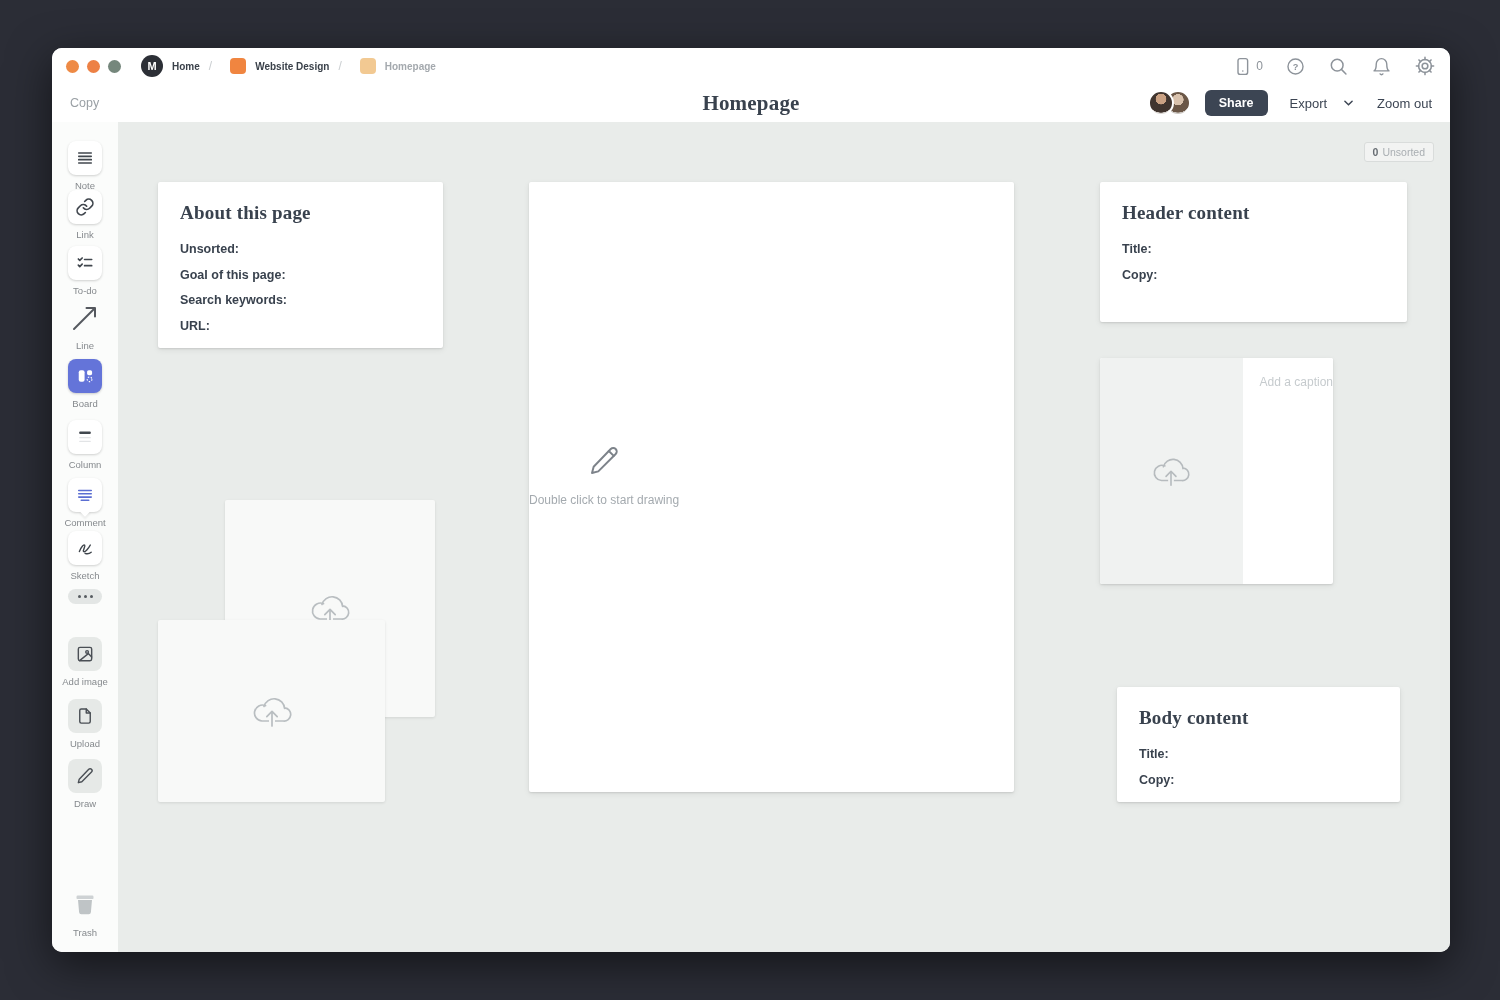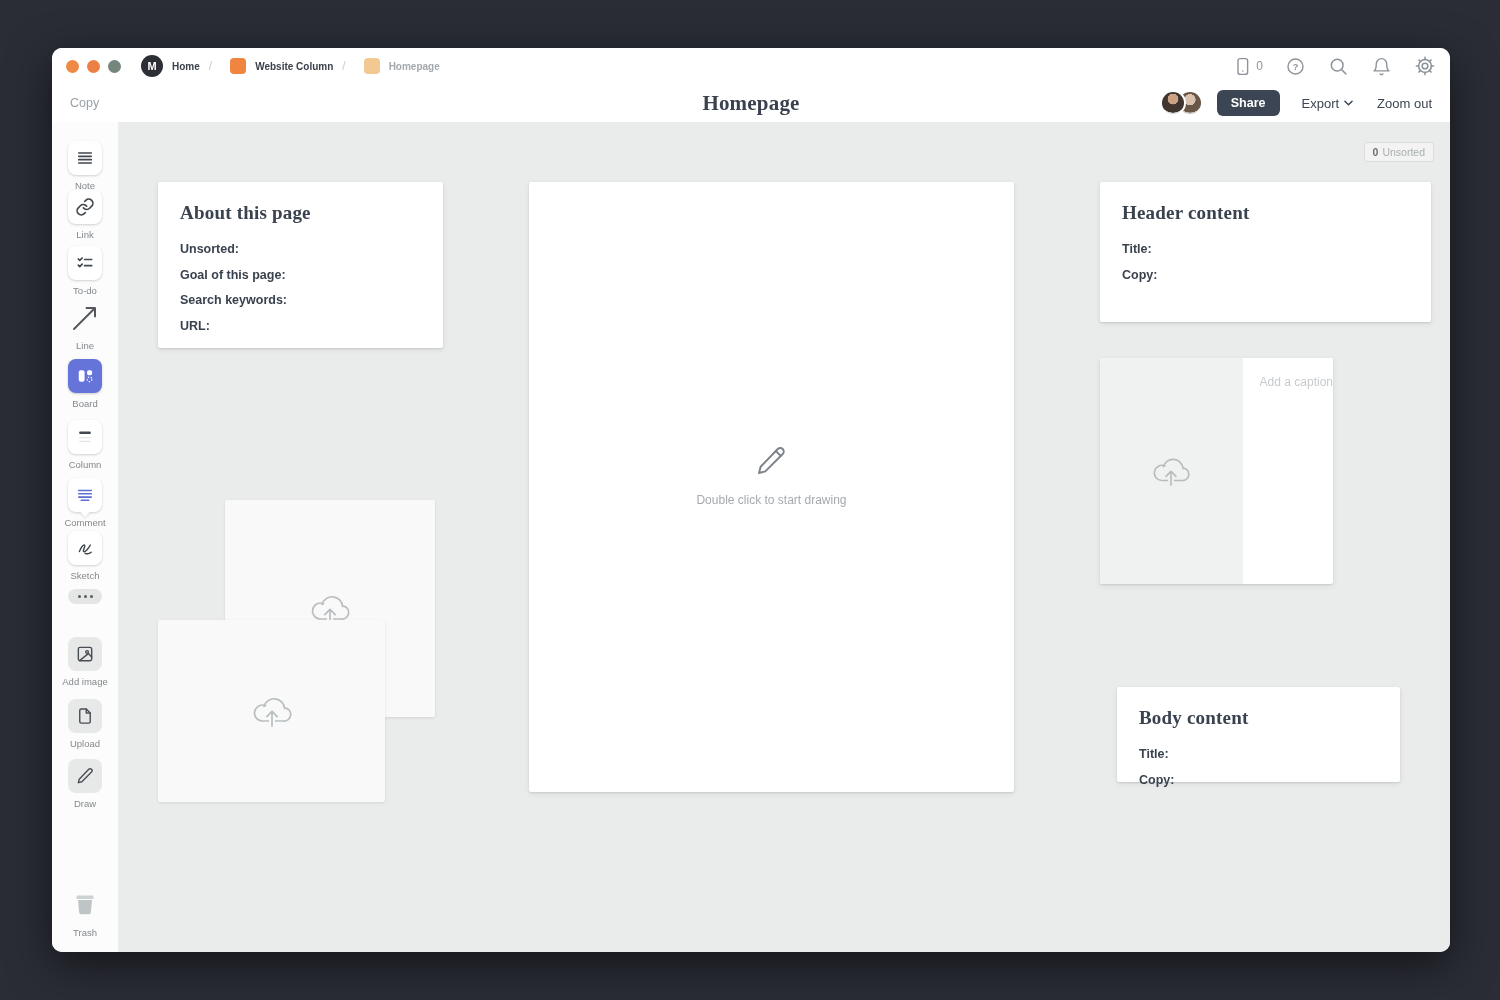--- a/index.html
+++ b/index.html
@@ -43,21 +43,21 @@
   }
   .hd-right{margin-left:auto;display:flex;align-items:center;position:relative;z-index:2;}
   .avatars{display:flex;margin-right:14px;}
   .avatar{width:26px;height:26px;border-radius:50%;border:2px solid #fff;box-sizing:border-box;}
   .avatar.a1{background:radial-gradient(circle at 50% 32%,#caa183 28%,#41352f 30% 72%,#d8d4d0 74%);z-index:2;}
   .avatar.a2{background:radial-gradient(circle at 50% 35%,#d9c2ad 30%,#6b5747 32% 70%,#c9c4bf 72%);margin-left:-9px;z-index:1;}
   .share-btn{
     background:#3c4553;color:#fff;font-size:12.5px;font-weight:bold;
     padding:6px 14px;border-radius:6px;border:none;cursor:pointer;font-family:inherit;
   }
-  .export{display:flex;align-items:center;gap:5px;font-size:13px;color:#3c4553;margin-left:22px;cursor:pointer;}
+  .export{display:flex;align-items:center;gap:17px;font-size:13px;color:#3c4553;margin-left:22px;cursor:pointer;}
   .zoomout{font-size:13px;color:#3c4553;margin-left:24px;cursor:pointer;}
   
   .body-area{position:absolute;top:74px;left:0;right:0;bottom:0;}
   .sidebar{
     position:absolute;left:0;top:0;bottom:0;width:66px;background:#fbfcfb;
     border-right:1px solid rgba(0,0,0,.045);
   }
   .tool{position:absolute;width:66px;text-align:center;cursor:pointer;}
   .tile{
     width:34px;height:34px;border-radius:8px;background:#fff;margin:0 auto;
@@ -80,21 +80,21 @@
   .canvas{position:absolute;left:66px;right:0;top:0;bottom:0;background:#e9ecea;}
   
   .card{position:absolute;background:#fff;border-radius:2px;
     box-shadow:0 1px 2px rgba(0,0,0,.10),0 2px 6px rgba(0,0,0,.07);}
   .note-card{padding:20px 22px;box-sizing:border-box;}
   .card-title{
     font-family:"Liberation Serif","DejaVu Serif",serif;font-weight:bold;
     font-size:19px;color:#39424e;margin:0 0 13px 0;letter-spacing:.2px;
   }
   .field{font-size:12.5px;font-weight:bold;color:#39424e;line-height:25.5px;}
-  .sketch-card{display:flex;flex-direction:column;align-items:center;justify-content:center;}
+  .sketch-card{display:flex;flex-direction:column;align-items:flex-start;justify-content:center;}
   .sketch-inner{transform:translateY(-12px);display:flex;flex-direction:column;align-items:center;}
   .sketch-hint{font-size:12px;color:#a4aaaf;margin-top:14px;}
   .image-card{display:flex;flex-direction:row;overflow:hidden;}
   .img-area{flex:1;background:#f0f2f1;display:flex;align-items:center;justify-content:center;}
   .caption{height:48px;background:#fff;display:flex;align-items:center;padding-left:17px;
     font-size:12px;color:#c6cbce;}
   .placeholder-card{background:#f8f9f8;display:flex;align-items:center;justify-content:center;
     box-shadow:0 1px 3px rgba(0,0,0,.10);}
   .unsorted{
     position:absolute;top:20px;right:16px;display:inline-flex;align-items:center;gap:4px;
@@ -111,21 +111,21 @@
 
   <div class="titlebar">
     <span class="tl-dot tl-close"></span>
     <span class="tl-dot tl-min"></span>
     <span class="tl-dot tl-zoom"></span>
 
     <span class="logo">M</span>
     <span class="crumb">Home</span>
     <span class="crumb-sep">/</span>
     <span class="board-chip chip-orange"></span>
-    <span class="crumb">Website Column</span>
+    <span class="crumb">Website Design</span>
     <span class="crumb-sep">/</span>
     <span class="board-chip chip-faded"></span>
     <span class="crumb muted">Homepage</span>
 
     <div class="tb-right">
       <span class="tb-icon">
         <svg width="21" height="21" viewBox="0 0 24 24" fill="none" stroke="#8d939a" stroke-width="1.6" stroke-linecap="round">
           <rect x="8" y="3" width="11" height="18" rx="2.5"></rect>
             <circle cx="13.5" cy="17.2" r="0.9" fill="#8d939a" stroke="none"></circle>
         </svg>
@@ -333,21 +333,21 @@
       <div class="card sketch-card" style="left:411px;top:60px;width:485px;height:610px;">
         <div class="sketch-inner">
           <svg width="36" height="36" viewBox="0 0 24 24" fill="none" stroke="#7d838a" stroke-width="1.3" stroke-linecap="round" stroke-linejoin="round">
             <path d="M16.5 4a2.3 2.3 0 1 1 3.3 3.3L8.2 18.9 4 20l1.1-4.2z"></path>
             <path d="M15.2 5.3l3.3 3.3"></path>
           </svg>
           <div class="sketch-hint">Double click to start drawing</div>
         </div>
       </div>
 
-      <div class="card note-card" style="left:982px;top:60px;width:331px;height:140px;">
+      <div class="card note-card" style="left:982px;top:60px;width:307px;height:140px;">
         <h3 class="card-title">Header content</h3>
         <div class="field">Title:</div>
         <div class="field">Copy:</div>
       </div>
 
       <div class="card image-card" style="left:982px;top:236px;width:233px;height:226px;">
         <div class="img-area">
           <svg width="46" height="40" viewBox="0 0 48 42" fill="none" stroke-linecap="round" stroke-linejoin="round">
             <path d="M14 31 a8 8 0 1 1 3.5 -15.4 M16 16.5 a10.5 10.5 0 0 1 20.6 2 M36.8 17.8 a6.6 6.6 0 0 1 -1.5 13.2 M35.5 31 H13.8" stroke="#b6bbbe" stroke-width="1.7"></path>
             <path d="M24 36 V22" stroke="#f0f2f1" stroke-width="6"></path>
@@ -366,21 +366,21 @@
       </div>
 
       <div class="card placeholder-card" style="left:40px;top:498px;width:227px;height:182px;">
         <svg width="48" height="42" viewBox="0 0 48 42" fill="none" stroke-linecap="round" stroke-linejoin="round">
           <path d="M14 31 a8 8 0 1 1 3.5 -15.4 M16 16.5 a10.5 10.5 0 0 1 20.6 2 M36.8 17.8 a6.6 6.6 0 0 1 -1.5 13.2 M35.5 31 H13.8" stroke="#b9bec1" stroke-width="1.7"></path>
           <path d="M24 36 V22" stroke="#f8f9f8" stroke-width="6"></path>
           <path d="M24 36 V21.5 M18.8 26.7 24 21.3 29.2 26.7" stroke="#b9bec1" stroke-width="1.7"></path>
         </svg>
       </div>
 
-      <div class="card note-card" style="left:999px;top:565px;width:283px;height:95px;">
+      <div class="card note-card" style="left:999px;top:565px;width:283px;height:115px;">
         <h3 class="card-title">Body content</h3>
         <div class="field">Title:</div>
         <div class="field">Copy:</div>
       </div>
 
     </div>
   </div>
 </div>
 
 </body></html>

